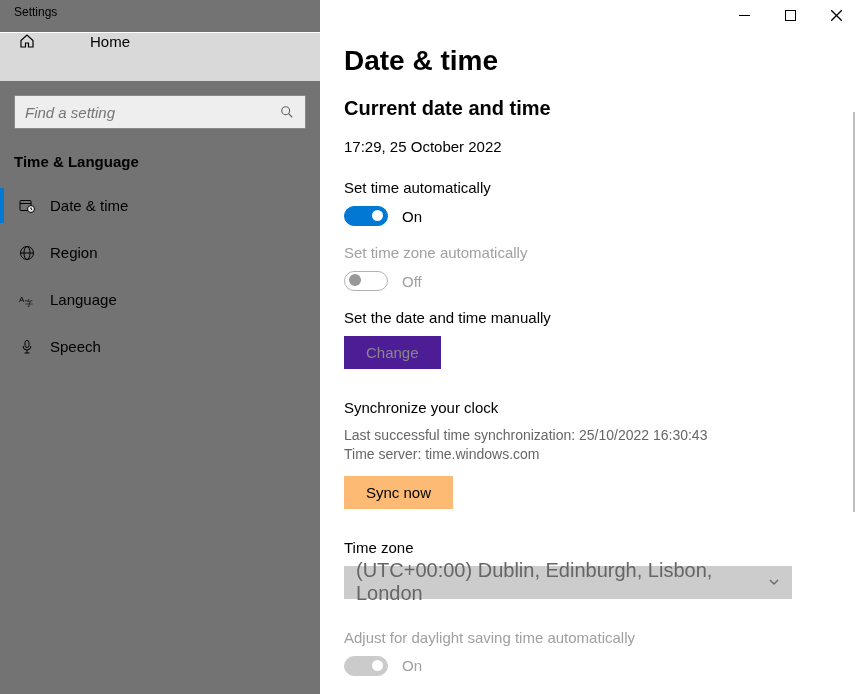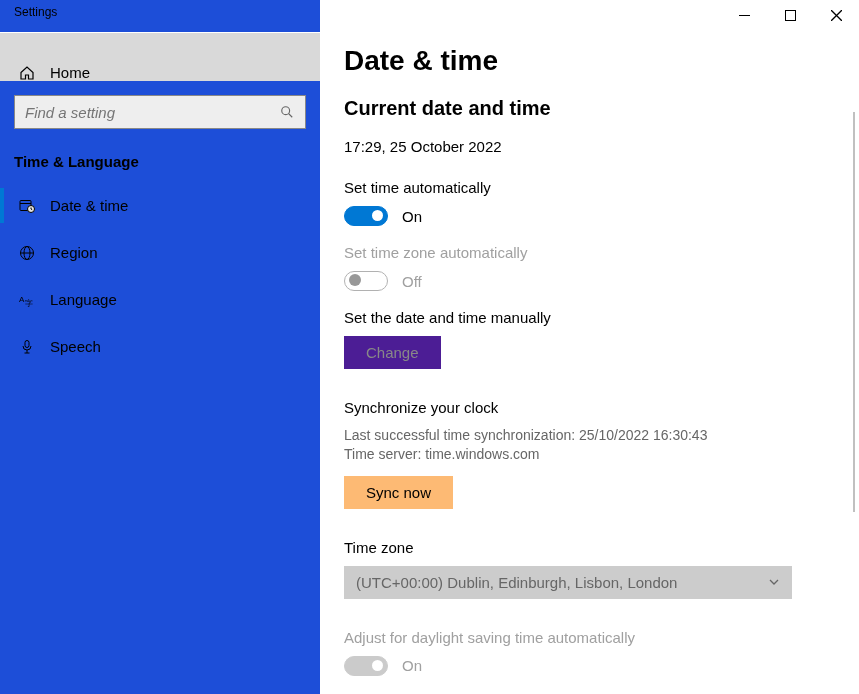--- a/index.html
+++ b/index.html
@@ -1,27 +1,27 @@
 <!DOCTYPE html>
 <html><head>
 <meta charset="utf-8">
 <style>
   * { margin: 0; padding: 0; box-sizing: border-box; font-family: "Segoe UI", Arial, sans-serif; }
   body { width: 859px; height: 694px; overflow: hidden; background: #fff; user-select: none; }
   .layout { display: flex; width: 100%; height: 100%; }
-  .sidebar { width: 320px; background: #1d4ed8; display: flex; flex-direction: column; }
+  .sidebar { width: 320px; background: #737373; display: flex; flex-direction: column; }
   .titlebar { height:32px; display: flex; align-items:flex-start; padding:5px 14px; font-size:12px; color:#000; }
   .main { flex:1; background:#fff; position:relative; overflow:hidden; }
   
   .winctrl { position:absolute; top:0; right:0; display:flex; }
   .winbtn { width:46px; height:30px; display:flex; align-items:center; justify-content:center; }
   .winbtn svg { width:11px; height:11px; stroke:#000; fill:none; stroke-width:1; }
   .winbtn.close svg { stroke-width:1.3; }
   
-  .home-row { height:49px; background:#d9d9d9; border-top:1px solid #fff; display:flex; align-items:flex-end; padding:0 18px; }
+  .home-row { height:49px; background:#d9d9d9; border-top:1px solid #fff; display:flex; align-items:flex-start; padding:0 18px;gap:40px; }
   .home-row .ico { width:18px; display:flex; align-items:center; justify-content:center; margin-right:14px; }
   .home-row span { font-size:15px; }
   
   .search-wrap { padding:14px 14px 0 14px; }
   .search { height:34px; background:#eeeeee; border:1px solid #888; display:flex; align-items:center; padding:12px 10px; }
   .search input { flex:1; border:none; background:transparent; font-size:15px; font-style:italic; outline:none; }
   .search .searchico { width:16px; display:flex; align-items:center; justify-content:center; }
   
   .section-heading { padding:24px 14px 8px 14px; font-size:15px; font-weight:600; }
   
@@ -46,21 +46,21 @@
   .toggle-text { font-size:15px; }
   .block.disabled .setting-label { color:#a0a0a0; }
   .block.disabled .toggle-text { color:#a0a0a0; }
   .btn { border:none; background:#ccc; font-size:15px; height:33px; padding:0 22px; }
   .btn.disabled { color:#888; background:#4c1d95; }
   .btn.enabled { background:#fdba74; color:#000; }
   .sync-block { margin-top:30px; }
   .sync-block .setting-label { margin-bottom:10px; }
   .sync-info { font-size:14px; color:#666; line-height:1.35; margin-bottom:12px; }
   .tz-block { margin-top:30px; }
-  .tz-select { width:448px; height:33px; background:#cccccc; color:#666; font-size:15px; display:flex; align-items:center; justify-content:space-between; padding:0 12px; margin-top:6px; }
+  .tz-select { width:448px; height:33px; background:#cccccc; color:#666; font-size:20px; display:flex; align-items:center; justify-content:space-between; padding:0 12px; margin-top:6px; }
   .tz-select .chev { width:12px; }
   .dst-block { margin-top:30px; }
   
   .scrollbar { position:absolute; right:4px; top:112px; width:2px; height:400px; background:#c0c0c0; }
   
   svg { display:block; }
 </style>
 </head>
 <body>
 

